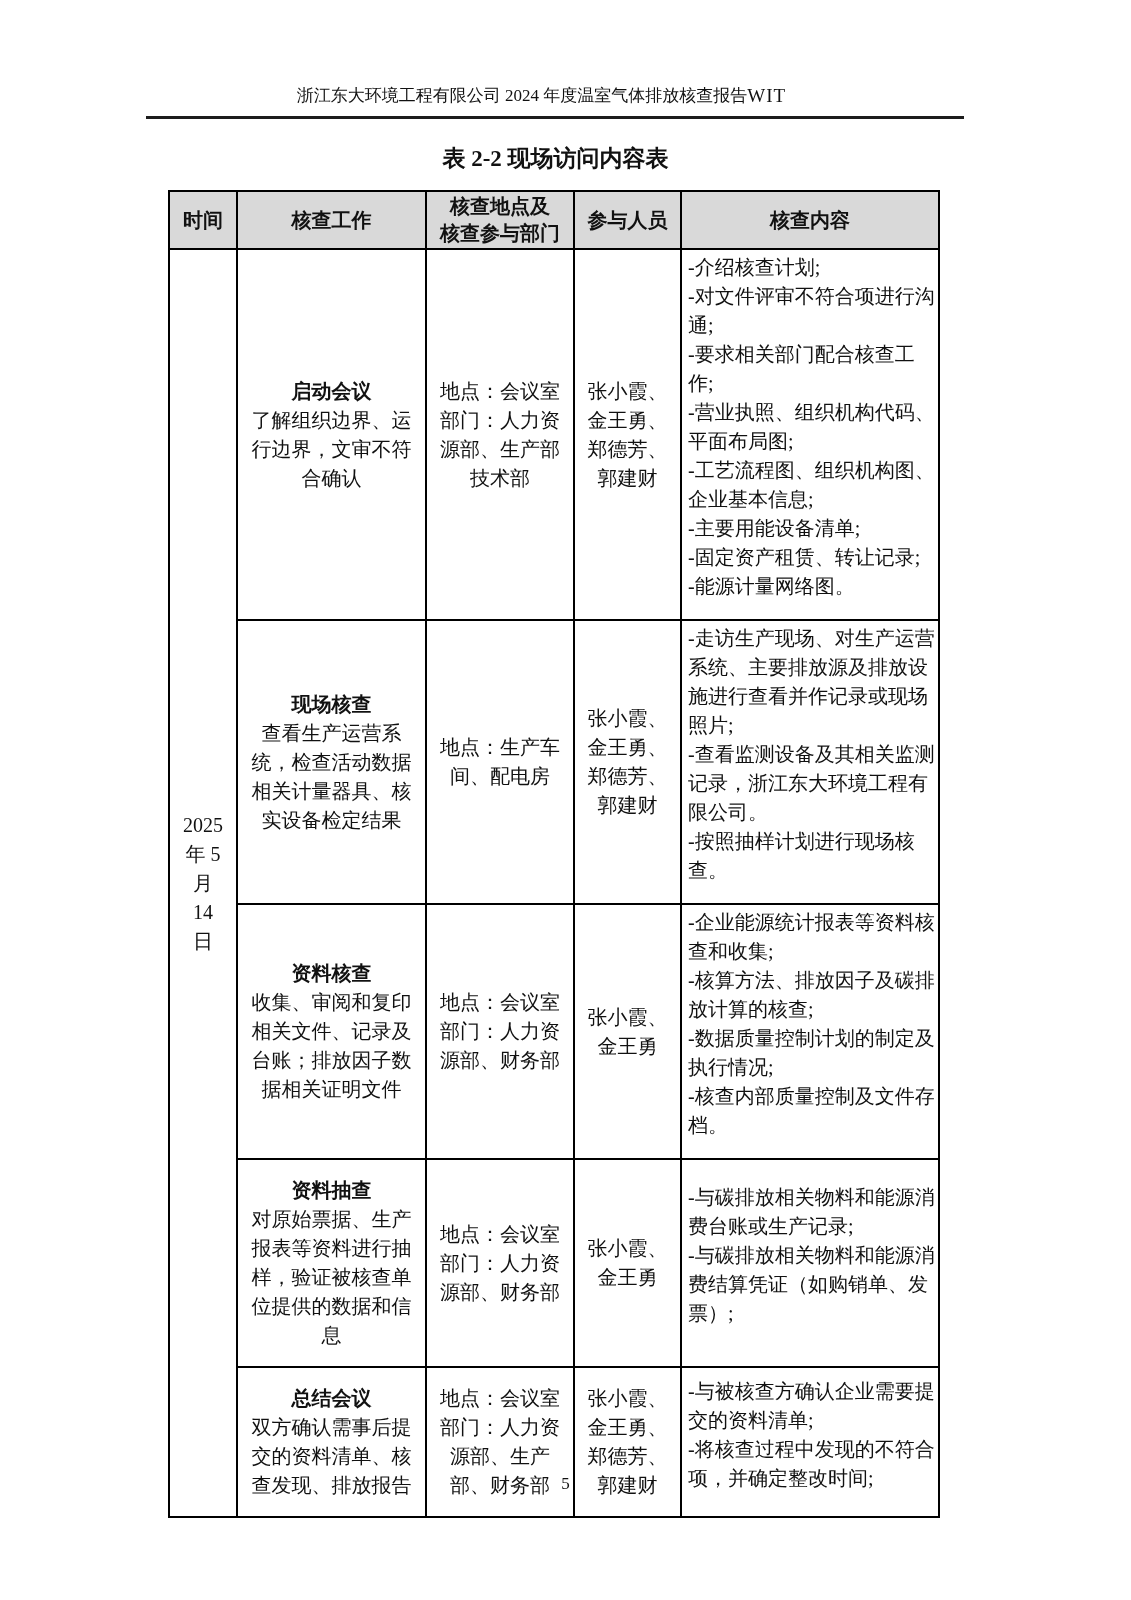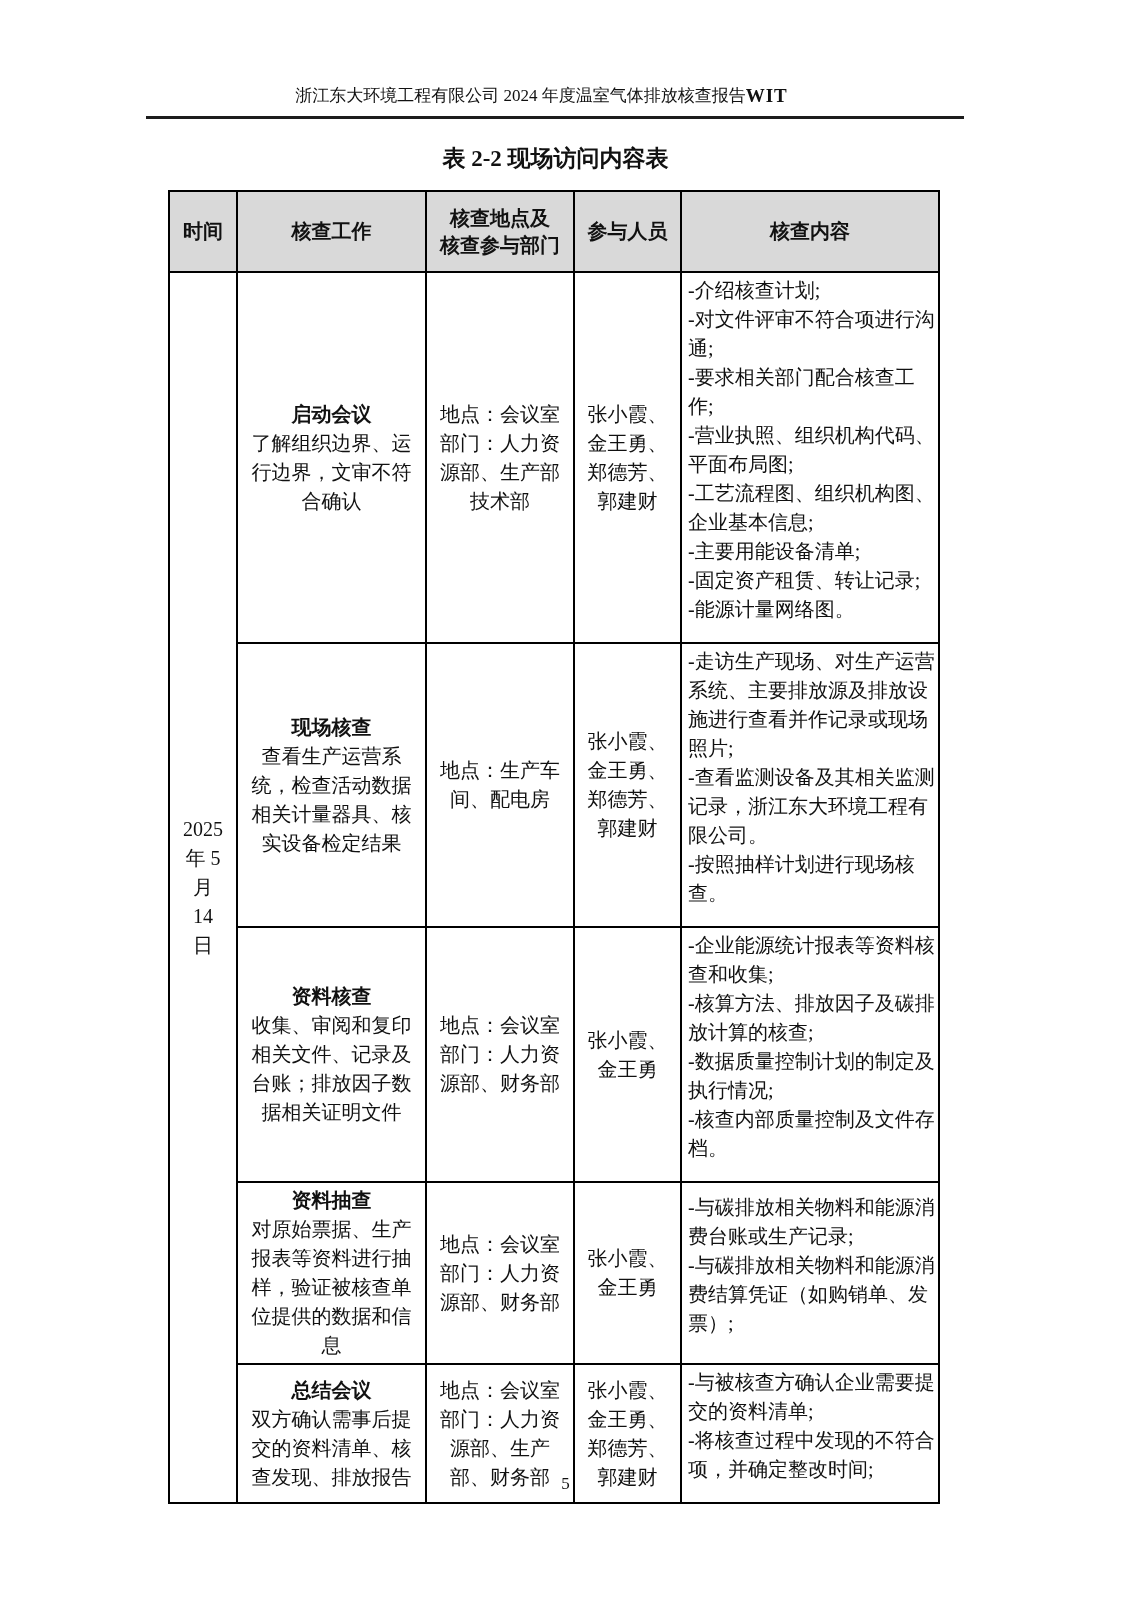--- a/index.html
+++ b/index.html
@@ -18,21 +18,21 @@
     position: absolute;
     left: 148px;
     width: 815px;
     top: 84px;
     display: flex;
     justify-content: center;
     align-items: flex-end;
     font-size: 17px;
     line-height: 24px;
   }
-  .hdr-right { font-size: 19px; letter-spacing: 1px; margin-right: 28px; font-weight: bold; }
+  .hdr-right { font-size: 19px; letter-spacing: 1px; margin-right: 28px; }
   .hdr-rule {
     position: absolute;
     left: 146px;
     top: 116px;
     width: 818px;
     height: 3px;
     background: #1c1c1c;
   }
   
   .doc-title {
@@ -47,39 +47,39 @@
   
   table.visit {
     position: absolute;
     left: 168px;
     top: 190px;
     width: 770px;
     border-collapse: collapse;
     table-layout: fixed;
   }
   .visit th, .visit td { border: 2px solid #000; }
-  .visit thead tr { height: 81px; }
+  .visit thead tr { height: 58px; }
   .visit thead th {
     background: #d9d9d9;
     font-size: 20px;
     font-weight: bold;
     text-align: center;
     vertical-align: middle;
     line-height: 27px;
   }
   .th-loc { white-space: pre-line; }
   .visit td {
     font-size: 20px;
     line-height: 29px;
     vertical-align: middle;
     word-break: normal;
     overflow-wrap: normal;
   }
   .c-time  { text-align: center; line-height: 43px; padding: 3px 12px; }
-  .c-work  { text-align: center; padding: 3px 12px; }
+  .c-work  { text-align: center; padding: 16px 12px; }
   .work-title { display: block; font-weight: bold; }
   .work-desc  { display: block; }
   .c-loc   { text-align: center; padding: 3px 11px; }
   .c-part  { text-align: center; padding: 3px 6px; }
   .c-content { text-align: left; padding: 3px 1px 18px 6px; }
   .content-item, .loc-line { display: block; }
   .row-0 { height: 367px; }
   .row-1 { height: 266px; }
   .row-2 { height: 239px; }
   .row-3 { height: 179px; }

